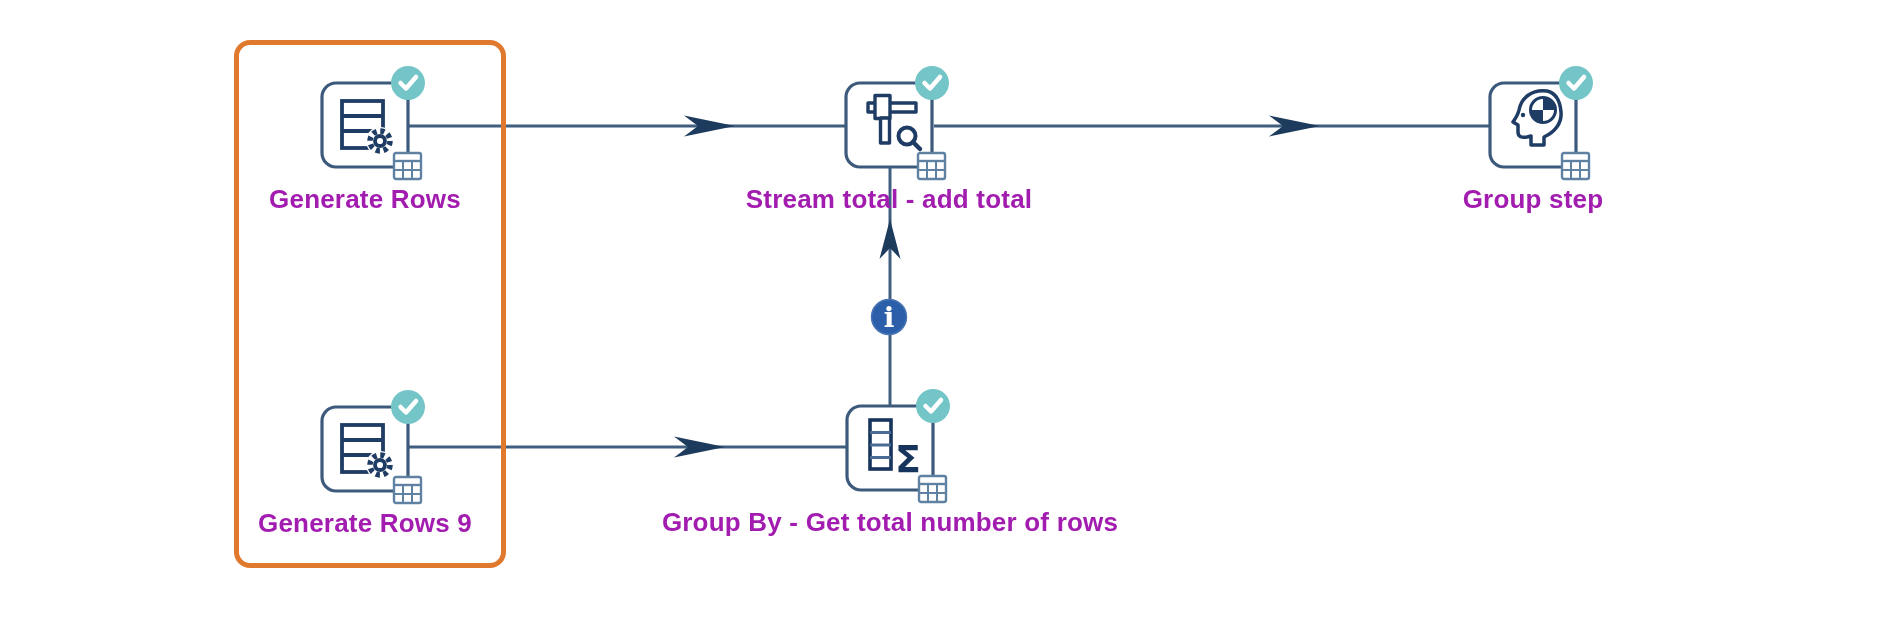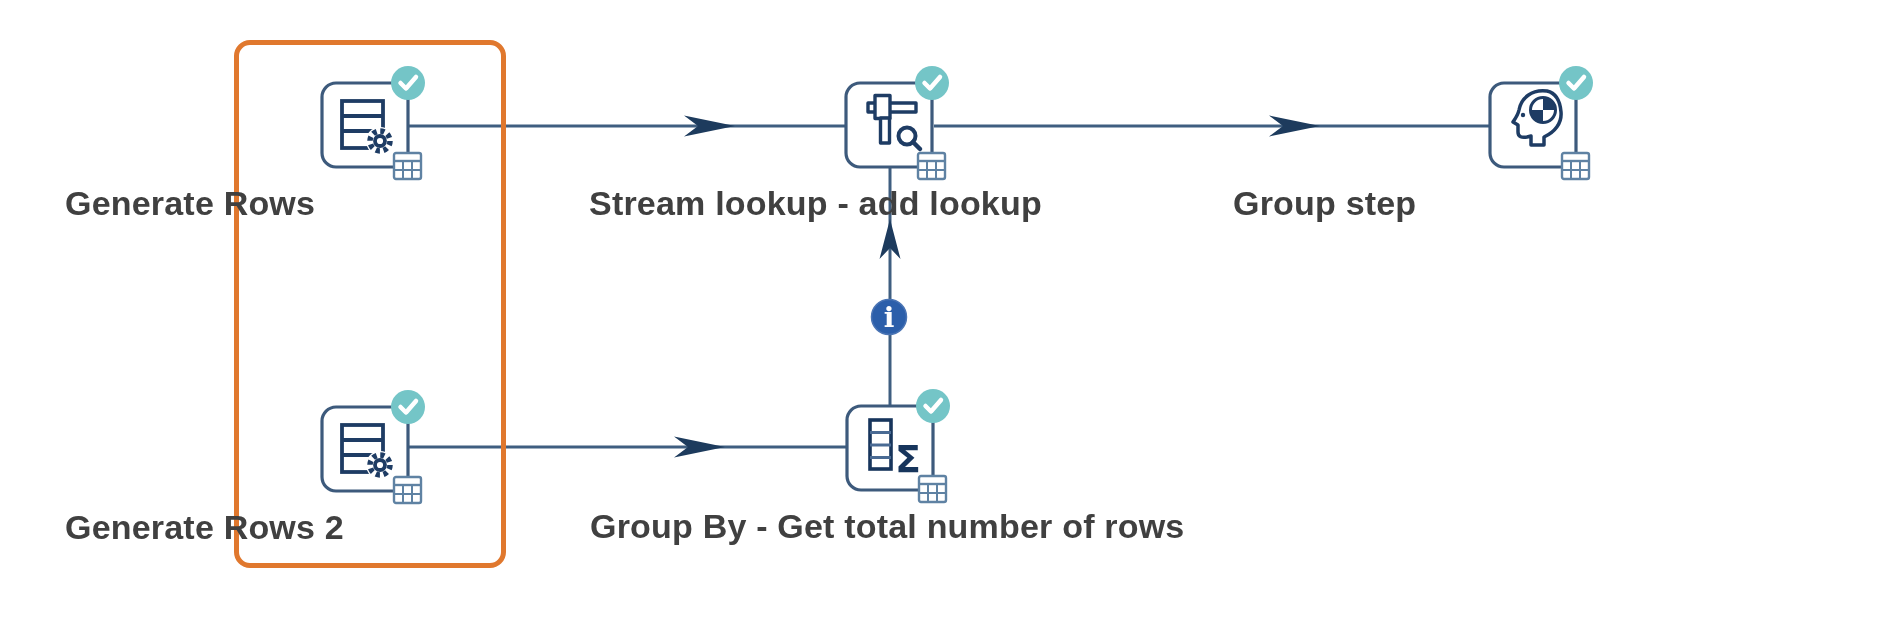--- a/index.html
+++ b/index.html
@@ -16,24 +16,24 @@
     left:234px;top:40px;width:272px;height:528px;
     border:5px solid #e0782e;
     border-radius:16px;
     box-sizing:border-box;
     background:transparent;
   }
   .step{position:absolute;width:110px;height:120px;}
   .step-label{
     position:absolute;
     top:120px;left:-254px;width:600px;
-    text-align:left;
-    font-size:34px;
+    text-align:center;
+    font-size:26px;
     font-weight:600;
-    color:#404040;
+    color:#a21caf;
     letter-spacing:0.2px;
     white-space:nowrap;
   }
 </style>
 </head>
 <body>
 
 <div class="canvas">
 
   <svg class="hops-layer" width="1904" height="630" viewBox="0 0 1904 630">
@@ -111,21 +111,21 @@
         <line x1="0" y1="8" x2="27" y2="8" stroke="#5f82a3" stroke-width="2.4"></line>
         <line x1="0" y1="17" x2="27" y2="17" stroke="#5f82a3" stroke-width="2"></line>
         <line x1="9" y1="8" x2="9" y2="26" stroke="#5f82a3" stroke-width="2"></line>
         <line x1="18" y1="8" x2="18" y2="26" stroke="#5f82a3" stroke-width="2"></line>
       </g>
       <g>
         <circle cx="89" cy="19" r="17" fill="#74c5c7"></circle>
         <path d="M 81.5 19 L 87 24.5 L 97 13" fill="none" stroke="#ffffff" stroke-width="4.5" stroke-linecap="round" stroke-linejoin="round"></path>
       </g>
     </svg>
-    <div class="step-label">Generate Rows 2</div>
+    <div class="step-label">Generate Rows 9</div>
   </div>
 
   <div class="step" style="left:843px;top:64px;">
     <svg width="110" height="120" viewBox="0 0 110 120">
       <rect x="3" y="19" width="86" height="84" rx="14" fill="#ffffff" stroke="#3d5a7c" stroke-width="3.2"></rect>
       <g fill="#ffffff" stroke="#1e3c64" stroke-width="3.4" stroke-linejoin="round">
         <rect x="25" y="39" width="48" height="9"></rect>
         <rect x="32" y="31.5" width="15" height="23"></rect>
         <rect x="37.5" y="54" width="9" height="25"></rect>
       </g>
@@ -138,21 +138,21 @@
         <line x1="0" y1="8" x2="27" y2="8" stroke="#5f82a3" stroke-width="2.4"></line>
         <line x1="0" y1="17" x2="27" y2="17" stroke="#5f82a3" stroke-width="2"></line>
         <line x1="9" y1="8" x2="9" y2="26" stroke="#5f82a3" stroke-width="2"></line>
         <line x1="18" y1="8" x2="18" y2="26" stroke="#5f82a3" stroke-width="2"></line>
       </g>
       <g>
         <circle cx="89" cy="19" r="17" fill="#74c5c7"></circle>
         <path d="M 81.5 19 L 87 24.5 L 97 13" fill="none" stroke="#ffffff" stroke-width="4.5" stroke-linecap="round" stroke-linejoin="round"></path>
       </g>
     </svg>
-    <div class="step-label">Stream lookup - add lookup</div>
+    <div class="step-label">Stream total - add total</div>
   </div>
 
   <div class="step" style="left:844px;top:387px;">
     <svg width="110" height="120" viewBox="0 0 110 120">
       <rect x="3" y="19" width="86" height="84" rx="14" fill="#ffffff" stroke="#3d5a7c" stroke-width="3.2"></rect>
       <g>
         <rect x="26" y="33" width="21" height="49" fill="#ffffff" stroke="#17355c" stroke-width="3.6"></rect>
         <line x1="26" y1="45.5" x2="47" y2="45.5" stroke="#4a6b94" stroke-width="3"></line>
         <line x1="26" y1="58" x2="47" y2="58" stroke="#4a6b94" stroke-width="3"></line>
         <line x1="26" y1="70.5" x2="47" y2="70.5" stroke="#4a6b94" stroke-width="3"></line>

